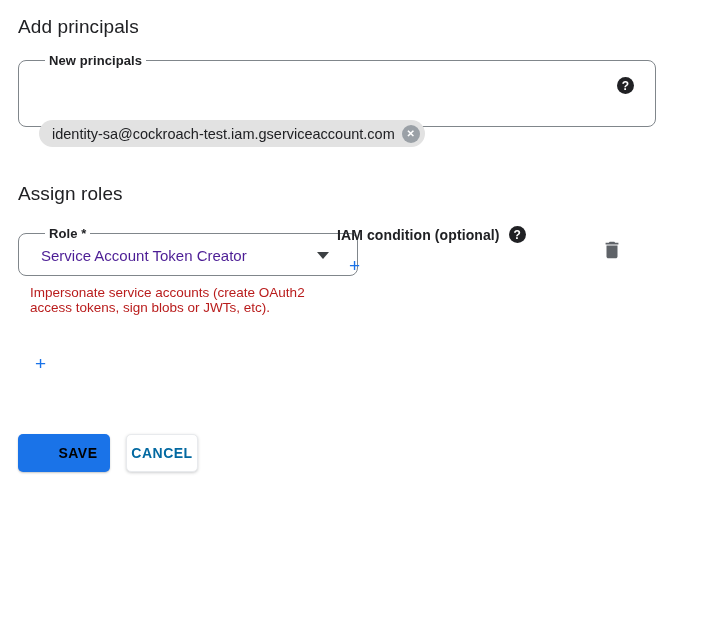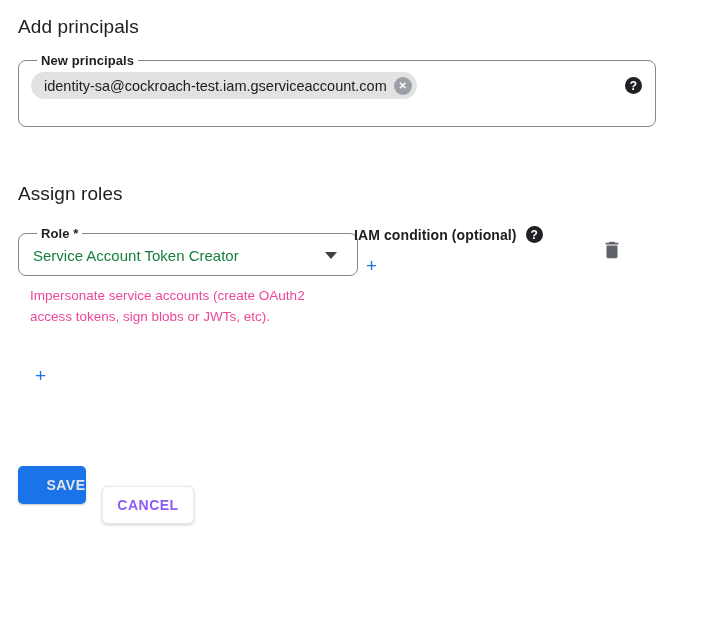--- a/index.html
+++ b/index.html
@@ -20,38 +20,39 @@
     font-size:15px; line-height:25px; color:#202124;
     width:650px;
   }
   a.inline-link {
     color:#1a73e8; text-decoration:underline; cursor:pointer;
   }
 
   
   fieldset.outlined {
     border:1px solid #80868b; border-radius:8px;
-    padding:0 12px;
+    padding:0 20px;
   }
   fieldset.outlined legend {
     font-size:13px; font-weight:bold; color:#202124;
     padding:0 4px; margin-left:6px; letter-spacing:0.1px;
   }
 
   .principals-field {
     width:638px; height:74px; margin-top:8px;
     position:relative;
   }
   .principals-inner { display:flex; align-items:flex-start; justify-content:space-between; padding-top:4px; }
   .chip {
     display:inline-flex; align-items:center;
     background:#e2e2e2; border-radius:14px;
     height:27px; padding:0 5px 0 13px;
     font-size:14.5px; color:#202124; max-width:560px;
     cursor:default;
+    margin-top:48px;
   }
   .chip-label { white-space:nowrap; }
   .chip-remove {
     width:18px; height:18px; margin-left:7px;
     background:#9aa0a6; border-radius:50%;
     color:#ffffff; font-size:10px; font-weight:bold;
     display:inline-flex; align-items:center; justify-content:center;
     cursor:pointer; flex:none;
   }
   .help-badge {
@@ -65,33 +66,33 @@
 
   .role-row { display:flex; align-items:flex-start; margin-top:21px; }
   .role-col { width:300px; }
   .role-field {
     width:340px; height:50px; cursor:pointer;
   }
   .role-value-line {
     display:flex; align-items:center; justify-content:space-between;
     padding:6px 2px 0 2px;
   }
-  .role-value { font-size:15px; color:#15803d; }
+  .role-value { font-size:15px; color:#4c1d95; }
   .caret-down {
     width:0; height:0; margin-right:6px;
     border-left:6px solid transparent;
     border-right:6px solid transparent;
     border-top:7px solid #3c4043;
   }
   .role-helper {
-    font-size:13.5px; line-height:21px; color:#ec4899;
+    font-size:13.5px; line-height:15px; color:#b91c1c;
     width:292px; margin:9px 0 0 12px;
   }
 
-  .condition-col { margin-left:36px; width:230px; }
+  .condition-col { margin-left:19px; width:230px; }
   .condition-label-line { display:flex; align-items:center; margin-top:0; }
   .condition-label { font-size:14px; font-weight:bold; color:#202124; letter-spacing:0.1px; }
   .condition-label-line .help-badge { margin:0 0 0 9px; }
   .text-button {
     display:inline-flex; align-items:center;
     color:#1a73e8; font-size:14px; font-weight:bold;
     letter-spacing:0.4px; cursor:pointer; border:none; background:none;
     font-family:"Liberation Sans", sans-serif;
   }
   .plus-glyph { font-size:19px; font-weight:normal; margin-right:10px; line-height:16px; }
@@ -103,30 +104,29 @@
   .add-role-btn { margin:41px 0 0 17px; }
 
   .actions { display:flex; align-items:center; margin-top:60px; }
   .btn {
     height:38px; border-radius:5px; font-size:14px; font-weight:bold;
     letter-spacing:0.5px; cursor:pointer;
     font-family:"Liberation Sans", sans-serif;
     display:inline-flex; align-items:center; justify-content:center;
   }
   .btn-primary {
-    background:#1b66d2; background:#1a73e8; color:#e5e5e5;
-    border:none; width:68px;
+    background:#1b66d2; background:#1a73e8; color:#000000;
+    border:none; width:92px;
     box-shadow:0 1px 2px rgba(60,64,67,0.3);
     padding-left:28px;
   }
   .btn-secondary {
-    background:#ffffff; color:#8b5cf6;
-    border:1px solid #e8eaed; width:92px; margin-left:16px;
+    background:#ffffff; color:#0369a1;
+    border:1px solid #e8eaed; width:72px; margin-left:16px;
     box-shadow:0 1px 3px rgba(60,64,67,0.25);
-    margin-top:40px;
   }
 </style>
 </head>
 <body>
 
 <div class="page">
 
   <h1 class="section-title">Add principals</h1>
 
 

